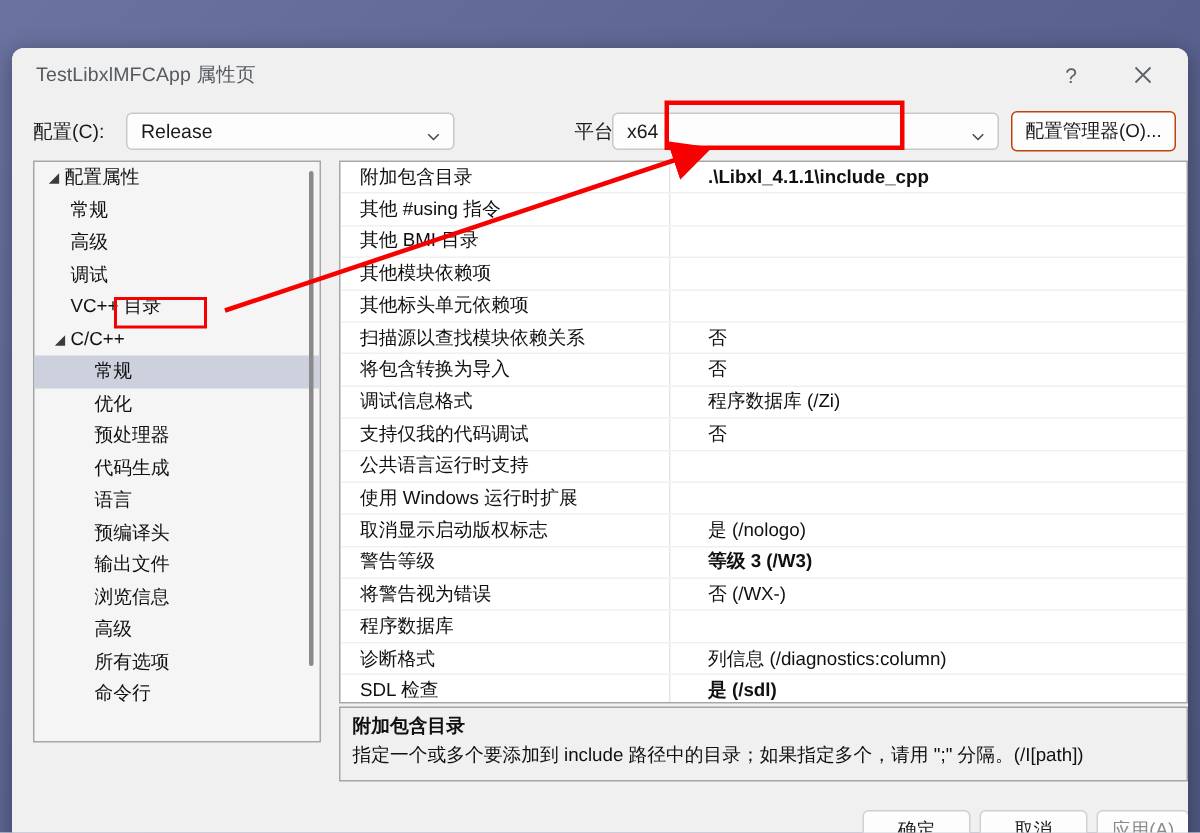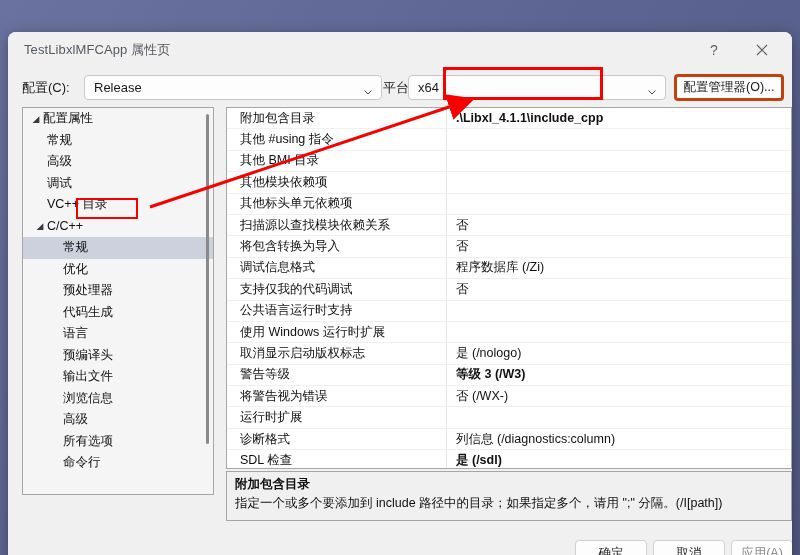--- a/index.html
+++ b/index.html
@@ -68,28 +68,28 @@
   }
   .combo .val {
     font-size: 13px; color: #1a1a1a;
     margin-left: 9px; white-space: nowrap;
   }
   .combo .chev {
     position: absolute; right: 8px; top: 50%;
     transform: translateY(-50%);
     width: 10px; height: 10px;
   }
-  #cfg-combo  { left: 76px;  top: 43px; width: 298px; }
+  #cfg-combo  { left: 76px;  top: 43px; width: 219px; }
   #plat-combo { left: 400px; top: 43px; width: 258px; }
 
   #cfgmgr-btn {
     position: absolute; left: 666px; top: 42px;
     width: 110px; height: 27px;
     background: #fdfdfd;
-    border: 3px solid #c2410c;
+    border: 1px solid #c2410c;
     border-radius: 4px;
     font-size: 12.5px; color: #1a1a1a;
     display: flex; align-items: center; justify-content: center;
     white-space: nowrap;
     cursor: default;
   }
 
   
   #tree-panel {
     position: absolute; left: 14px; top: 75px;
@@ -144,21 +144,21 @@
     cursor: default;
   }
   .grow .gname {
     width: 219px; flex: 0 0 219px;
     padding-left: 13px;
     font-size: 12.5px; color: #101010;
     white-space: nowrap; overflow: hidden;
   }
   .grow .gval {
     flex: 1 1 auto;
-    padding-left: 9px;
+    padding-left: 25px;
     font-size: 12.5px; color: #101010;
     white-space: nowrap; overflow: hidden;
     border-left: 1px solid #e7e7e7;
     height: 100%;
     display: flex; align-items: center;
   }
   .grow .gval.bold { font-weight: bold; }
 
   
   #desc-panel {
@@ -391,21 +391,21 @@
         </div>
         <div class="grow">
           <div class="gname">警告等级</div>
           <div class="gval bold">等级 3 (/W3)</div>
         </div>
         <div class="grow">
           <div class="gname">将警告视为错误</div>
           <div class="gval">否 (/WX-)</div>
         </div>
         <div class="grow">
-          <div class="gname">运行时扩展</div>
+          <div class="gname">程序数据库</div>
           <div class="gval"></div>
         </div>
         <div class="grow">
           <div class="gname">诊断格式</div>
           <div class="gval">列信息 (/diagnostics:column)</div>
         </div>
         <div class="grow">
           <div class="gname">SDL 检查</div>
           <div class="gval bold">是 (/sdl)</div>
         </div>

